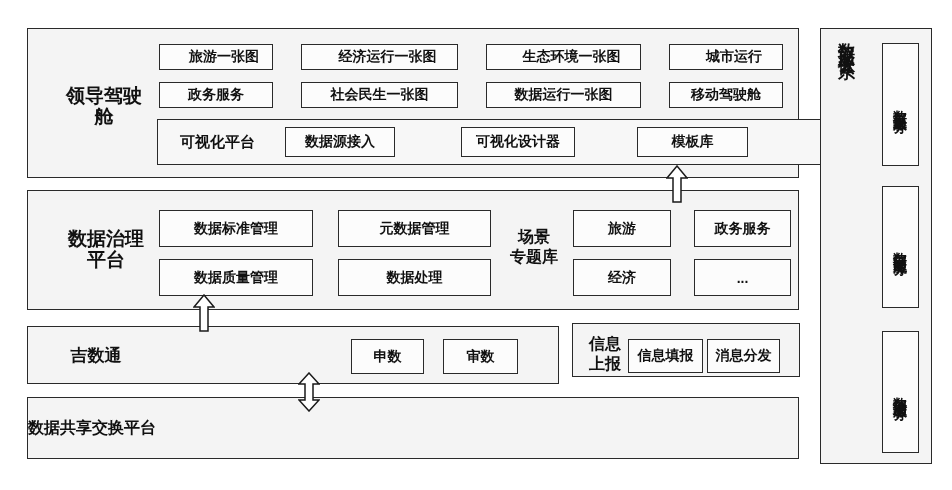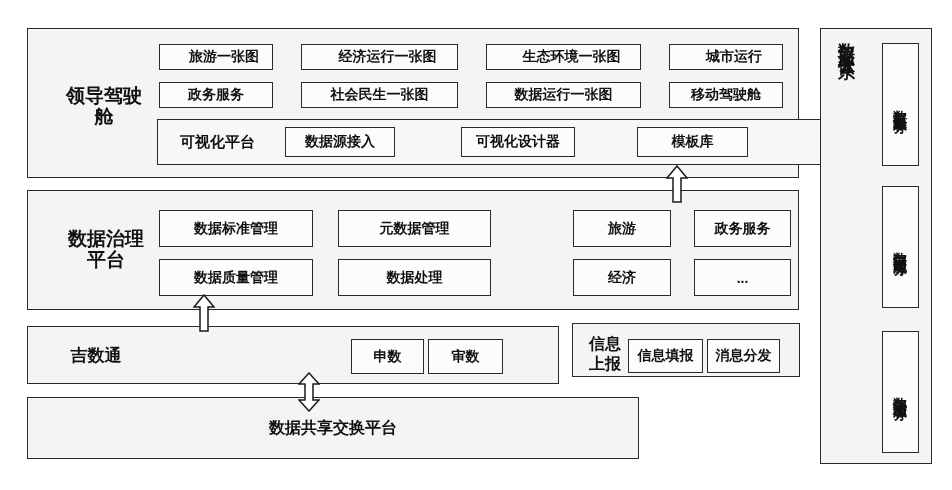--- a/index.html
+++ b/index.html
@@ -39,31 +39,31 @@
   .s-c1{left:545px;width:98px;}
   .s-c2{left:666px;width:97px;}
 
   
   .sec-jishutong{left:27px;top:326px;width:532px;height:58px;}
   .jst-lbl{left:18px;top:0;height:100%;width:100px;display:flex;align-items:center;justify-content:center;position:absolute;font-size:17px;}
   .j-b{top:12px;height:35px;}
   .j-c1{left:131px;width:75px;}
   .j-c2{left:228px;width:75px;}
   .j-c3{left:323px;width:73px;}
-  .j-c4{left:400px;width:75px;}
+  .j-c4{left:415px;width:75px;}
 
   
   .sec-inforeport{left:572px;top:323px;width:228px;height:54px;}
   .ir-lbl{left:8px;top:10px;width:48px;font-size:16px;line-height:20px;}
   .ir-b{top:15px;height:34px;}
   .ir-c1{left:55px;width:75px;}
   .ir-c2{left:134px;width:73px;}
 
   
-  .sec-share{left:27px;top:397px;width:612px;height:62px;display:flex;align-items:center;justify-content:center;font-size:16px;}
+  .sec-share{left:27px;top:397px;width:772px;height:62px;display:flex;align-items:center;font-size:16px;}
 
   
   .sec-services{left:820px;top:28px;width:112px;height:436px;}
   .svc-lbl{position:absolute;left:14px;top:0;height:100%;display:flex;align-items:center;
            writing-mode:vertical-rl;text-orientation:upright;font-size:17px;letter-spacing:4px;}
   .svc-b{left:61px;width:37px;writing-mode:vertical-rl;text-orientation:upright;letter-spacing:2px;font-size:14px;}
   .svc-b1{top:14px;height:123px;}
   .svc-b2{top:157px;height:122px;}
   .svc-b3{top:302px;height:122px;}
 
@@ -100,20 +100,24 @@
 
   <div class="sec sec-governance">
     <div class="lbl gov-lbl">
       <div>数据治理</div>
       <div>平台</div>
     </div>
     <div class="bx g-r1 g-c1">数据标准管理</div>
     <div class="bx g-r1 g-c2">元数据管理</div>
     <div class="bx g-r2 g-c2">数据处理</div>
     <div class="bx g-r2 g-c1">数据质量管理</div>
+    <div class="lbl scen-lbl">
+      <div>场景</div>
+      <div>专题库</div>
+    </div>
     <div class="bx g-r1 s-c1">旅游</div>
     <div class="bx g-r1 s-c2">政务服务</div>
     <div class="bx g-r2 s-c1">经济</div>
     <div class="bx g-r2 s-c2">...</div>
   </div>
 
   <div class="sec sec-jishutong">
     <div class="jst-lbl">吉数通</div>
     <div class="bx j-b j-c3">申数</div>
     <div class="bx j-b j-c4">审数</div>

